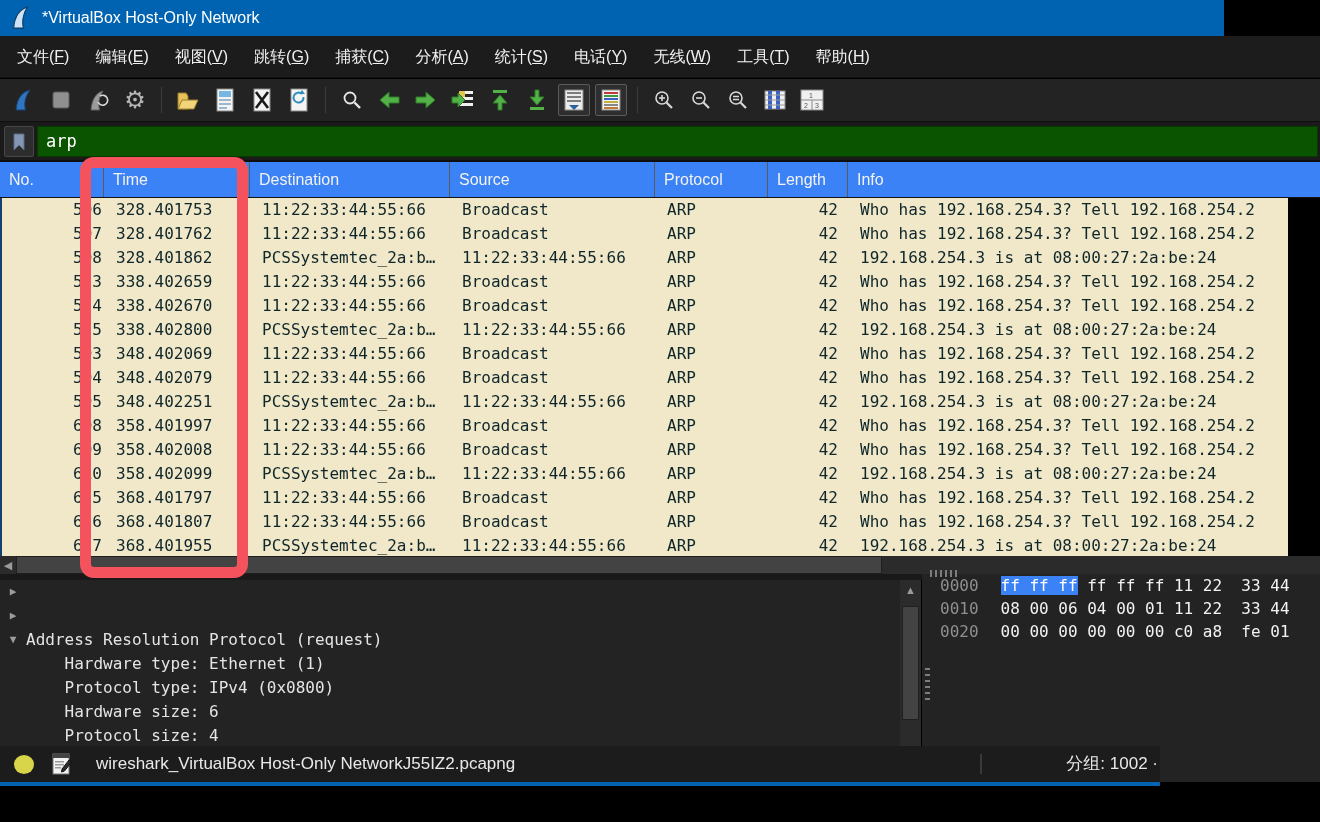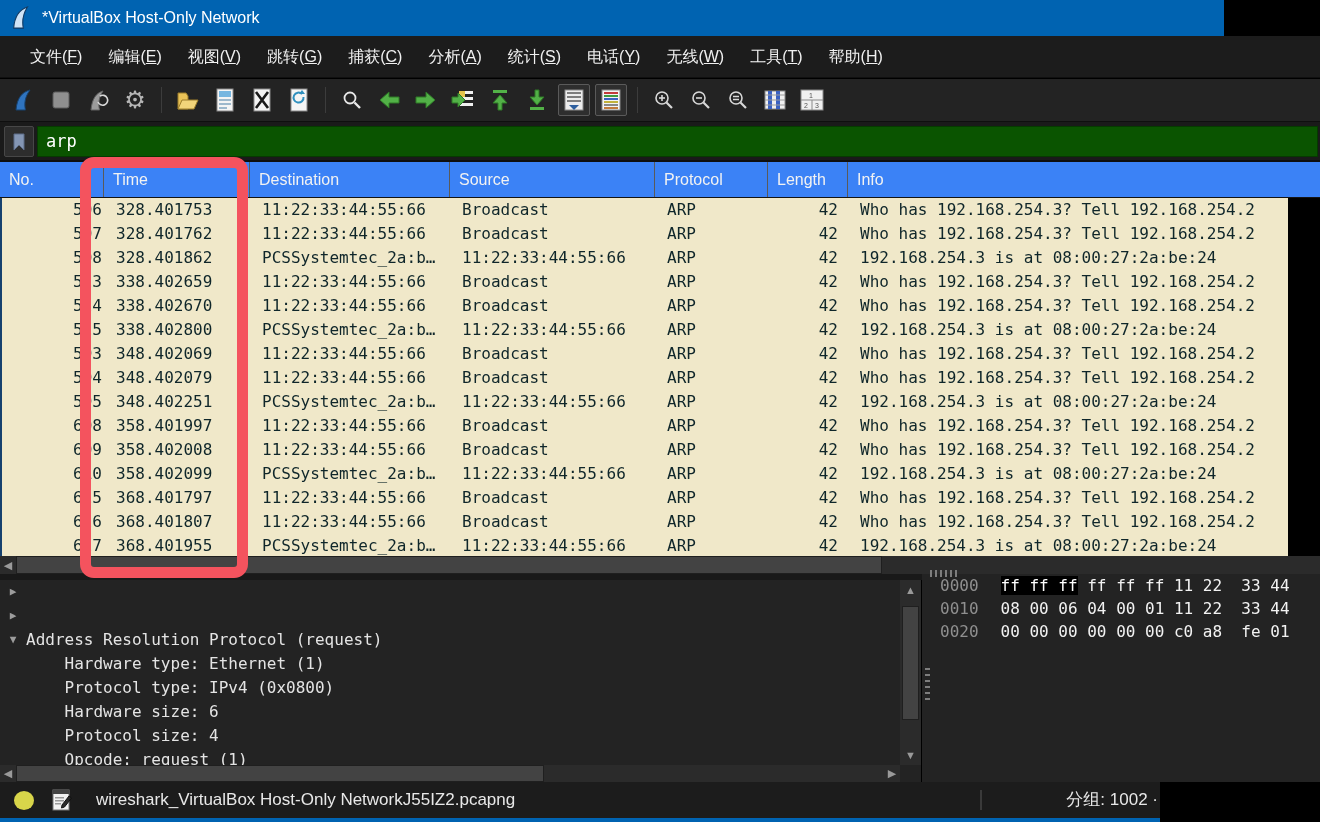--- a/index.html
+++ b/index.html
@@ -6,21 +6,21 @@
   body{width:1320px;height:822px;position:relative;overflow:hidden;
        font-family:"Liberation Sans",sans-serif;-webkit-font-smoothing:antialiased;}
   .mono{font-family:"DejaVu Sans Mono","Liberation Mono",monospace;}
 
   
   .titlebar{position:absolute;left:0;top:0;width:1224px;height:36px;background:#0063b1;
             display:flex;align-items:center;color:#fff;font-size:16px;}
   .titlebar .appicon{margin:0 10px 0 10px;width:22px;height:24px;}
   
   .menubar{position:absolute;left:0;top:36px;width:1320px;height:42px;background:#1c1c1c;
-           border-bottom:1px solid #101010;display:flex;align-items:center;padding-left:17px;box-sizing:border-box;}
+           border-bottom:1px solid #101010;display:flex;align-items:center;padding-left:4px;box-sizing:border-box;}
   .menu-item{color:#f0f0f0;font-size:16px;padding:0 13px;line-height:41px;cursor:default;}
   .menu-item u{text-decoration:underline;}
   
   .toolbar{position:absolute;left:0;top:79px;width:1320px;height:43px;background:#232323;
            border-bottom:1px solid #0f0f0f;display:flex;align-items:center;padding-left:8px;box-sizing:border-box;gap:5px;}
   .tbtn{width:32px;height:32px;display:flex;align-items:center;justify-content:center;flex:0 0 auto;}
   .tbtn.pressed{background:#2e2e2e;border:1px solid #5a5a5a;border-radius:2px;box-sizing:border-box;}
   .tsep{width:1px;height:26px;background:#3c3c3c;margin:0 5px;flex:0 0 auto;}
   .gear-glyph{font-size:24px;color:#b5b5b5;line-height:1;}
   
@@ -59,28 +59,28 @@
   
   .splitband{position:absolute;left:0;top:574px;width:1320px;height:6px;background:#191919;}
   .detailpane{position:absolute;left:0;top:580px;width:900px;height:185px;background:#232323;overflow:hidden;}
   .dline{display:flex;height:24px;font-size:16px;color:#e4e4e4;white-space:pre;}
   .dline .arrow{width:26px;text-align:center;color:#9c9c9c;font-size:11px;line-height:24px;flex:0 0 auto;}
   .dline .dtext{line-height:24px;}
   .hexpane{position:absolute;left:922px;top:574px;width:398px;height:208px;background:#232323;overflow:hidden;}
   .hexrow{font-size:16px;line-height:23px;white-space:pre;padding-left:18px;}
   .hexrow .off{color:#8f8f8f;}
   .hexrow .gap{display:inline-block;width:22px;}
-  .hexrow .sel{background:#000000;color:#fff;}
+  .hexrow .sel{background:#3b82f6;color:#fff;}
   .hexrow .rest{color:#f2f2f2;}
   .dots-h{position:absolute;left:930px;top:570px;width:28px;height:7px;
           background:repeating-linear-gradient(90deg,#7d7d7d 0 2px,transparent 2px 5px);}
   .dots-v{position:absolute;left:925px;top:668px;width:5px;height:36px;
           background:repeating-linear-gradient(180deg,#7d7d7d 0 2px,transparent 2px 6px);}
   
-  .statusbar{position:absolute;left:0;top:782px;width:1160px;height:40px;background:#1c1c1c;
+  .statusbar{position:absolute;left:0;top:746px;width:1160px;height:40px;background:#1c1c1c;
              border-bottom:4px solid #0063b1;box-sizing:border-box;color:#e8e8e8;font-size:17px;}
   .expert-dot{position:absolute;left:14px;top:9px;width:20px;height:19px;border-radius:50%;background:#d8d54a;}
   .comment-ic{position:absolute;left:52px;top:7px;}
   .fname{position:absolute;left:96px;top:0;line-height:35px;}
   .pktcount{position:absolute;right:2px;top:0;line-height:35px;white-space:nowrap;}
   .status-sep{position:absolute;right:178px;top:8px;width:2px;height:20px;background:#3a3a3a;}
   
   .annotation{position:absolute;left:80px;top:157px;width:168px;height:421px;box-sizing:border-box;
               border:11px solid #f4535e;border-radius:14px;z-index:60;}
   svg{display:block;}

